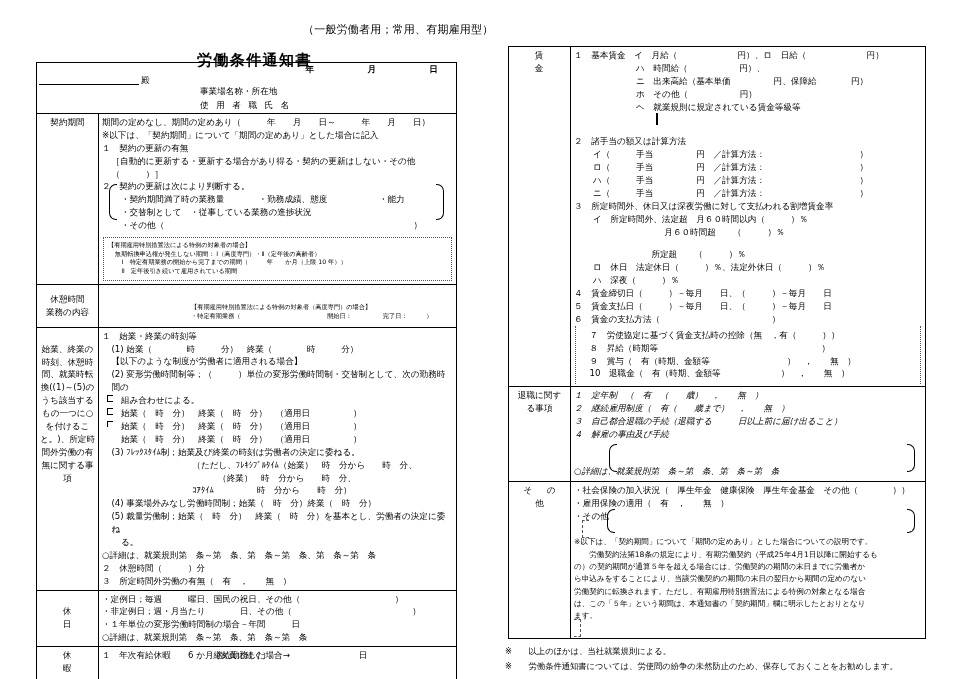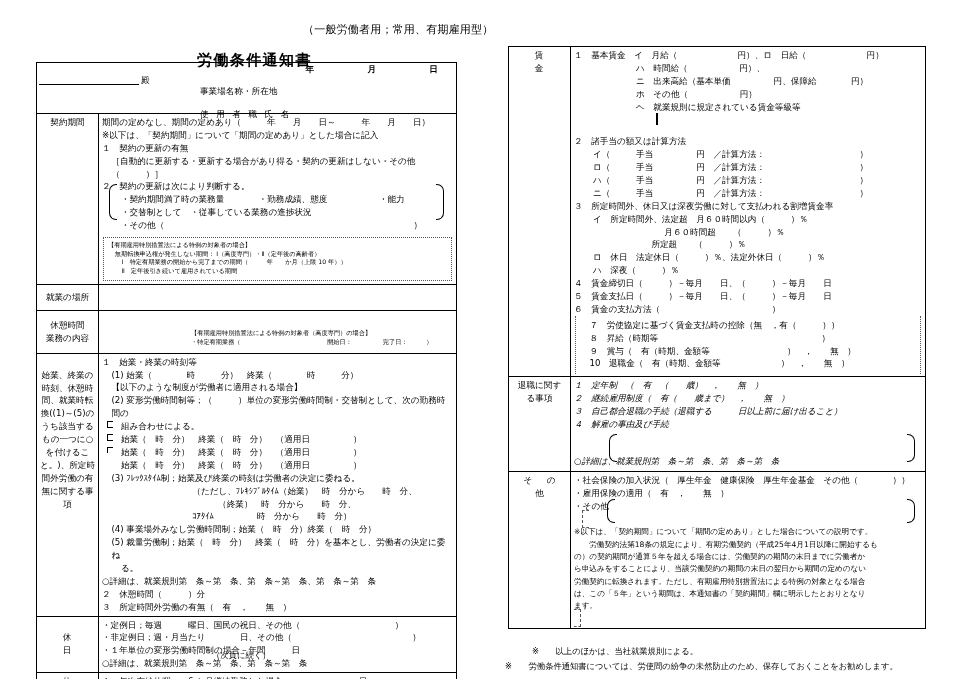--- a/index.html
+++ b/index.html
@@ -120,21 +120,21 @@
         <col style="width:358px">
       </colgroup>
 
     <tbody>
         <tr>
       <td colspan="2" style="height:46px; position:relative;">
         <span class="t" style="right:6px; top:2px; font-size:8.6px; letter-spacing:1.4em;font-weight:bold;">年　　月　　日</span>
         <span class="addressee-rule" style="left:2px; top:21px; width:100px;"></span>
         <span class="t" style="left:104px; top:13px; font-size:8.6px;">殿</span>
         <span class="t" style="left:163px; top:24px; font-size:8.6px;">事業場名称・所在地</span>
-        <span class="t" style="left:163px; top:47px; font-size:8.6px; letter-spacing:.28em;">使 用 者 職 氏 名</span>
+        <span class="t" style="left:163px; top:38px; font-size:8.6px; letter-spacing:.28em;">使 用 者 職 氏 名</span>
       </td>
     </tr>
 
     <tr>
       <td class="lbl">契約期間</td>
       <td class="cellbody" style="position:relative; height:133px;margin-top:16px;">
         <span class="row">期間の定めなし、期間の定めあり（　　　年　　月　　日～　　　年　　月　　日）</span>
         <span class="row">※以下は、「契約期間」について「期間の定めあり」とした場合に記入</span>
         <span class="row">１　契約の更新の有無</span>
         <span class="row ind1">［自動的に更新する・更新する場合があり得る・契約の更新はしない・その他（　　　）］</span>
@@ -148,24 +148,20 @@
 
         <span class="dotbox" style="display:block; margin-top:5px;">
           <span class="row xsmall">【有期雇用特別措置法による特例の対象者の場合】</span>
           <span class="row xsmall ind1">無期転換申込権が発生しない期間： Ⅰ（高度専門）・Ⅱ（定年後の高齢者）</span>
           <span class="row xsmall ind2">Ⅰ　特定有期業務の開始から完了までの期間（　　　年　　か月（上限 10 年））</span>
           <span class="row xsmall ind2">Ⅱ　定年後引き続いて雇用されている期間</span>
         </span>
       </td>
     </tr>
 
-    <tr>
-      <td class="lbl mid">就業の場所</td>
-      <td class="cellbody" style="height:21px;"></td>
-    </tr>
 
     <tr>
       <td class="lbl mid">
         <span class="row">休憩時間</span>
         <span class="row">業務の内容</span>
       </td>
       <td class="cellbody" style="height:38px; position:relative;">
         <span class="xsmall" style="position:absolute; left:92px; top:18px;">【有期雇用特別措置法による特例の対象者（高度専門）の場合】</span>
         <span class="xsmall" style="position:absolute; left:92px; top:27px;">・特定有期業務（　　　　　　　　　　　　　　開始日：　　　　　完了日：　　　）</span>
       </td>
@@ -242,21 +238,21 @@
 
         <span class="row" style="margin-top:9px;">２　諸手当の額又は計算方法</span>
         <span class="row ind2">イ（　　　手当　　　　　円　／計算方法：　　　　　　　　　　　）</span>
         <span class="row ind2">ロ（　　　手当　　　　　円　／計算方法：　　　　　　　　　　　）</span>
         <span class="row ind2">ハ（　　　手当　　　　　円　／計算方法：　　　　　　　　　　　）</span>
         <span class="row ind2">ニ（　　　手当　　　　　円　／計算方法：　　　　　　　　　　　）</span>
 
         <span class="row">３　所定時間外、休日又は深夜労働に対して支払われる割増賃金率</span>
         <span class="row ind2">イ　所定時間外、法定超　月６０時間以内（　　　）％</span>
         <span class="row ind6">月６０時間超　　（　　　）％</span>
-        <span class="row ind5" style="padding-left:9.0em;">所定超　　（　　　）％</span>
+        <span class="row ind5" style="padding-left:9.0em;margin-top:10px;">所定超　　（　　　）％</span>
         <span class="row ind2">ロ　休日　法定休日（　　　）％、法定外休日（　　　）％</span>
         <span class="row ind2">ハ　深夜（　　　）％</span>
 
         <span class="row">４　賃金締切日（　　　）－毎月　　日、（　　　）－毎月　　日</span>
         <span class="row">５　賃金支払日（　　　）－毎月　　日、（　　　）－毎月　　日</span>
         <span class="row">６　賃金の支払方法（　　　　　　　　　　　　　）</span>
 
         <span class="dotbox" style="display:block; border-top:none; border-bottom:none; margin:0 1px;">
           <span class="row ind1">７　労使協定に基づく賃金支払時の控除（無　，有（　　　））</span>
           <span class="row ind1">８　昇給（時期等　　　　　　　　　　　　　　　　　　　）</span>
@@ -298,16 +294,16 @@
           <span class="row">ら申込みをすることにより、当該労働契約の期間の末日の翌日から期間の定めのない</span>
           <span class="row">労働契約に転換されます。ただし、有期雇用特別措置法による特例の対象となる場合</span>
           <span class="row">は、この「５年」という期間は、本通知書の「契約期間」欄に明示したとおりとなり</span>
           <span class="row">ます。</span>
         </span>
       </td>
     </tr>
   </tbody>
     </table>
 
-  <div class="t footnote" style="left:532px; top:645px;">※　　以上のほかは、当社就業規則による。</div>
+  <div class="t footnote" style="left:505px; top:645px;">※　　以上のほかは、当社就業規則による。</div>
   <div class="t footnote" style="left:505px; top:660px;">※　　労働条件通知書については、労使間の紛争の未然防止のため、保存しておくことをお勧めします。</div>
 
 </div>
 
 </body></html>

